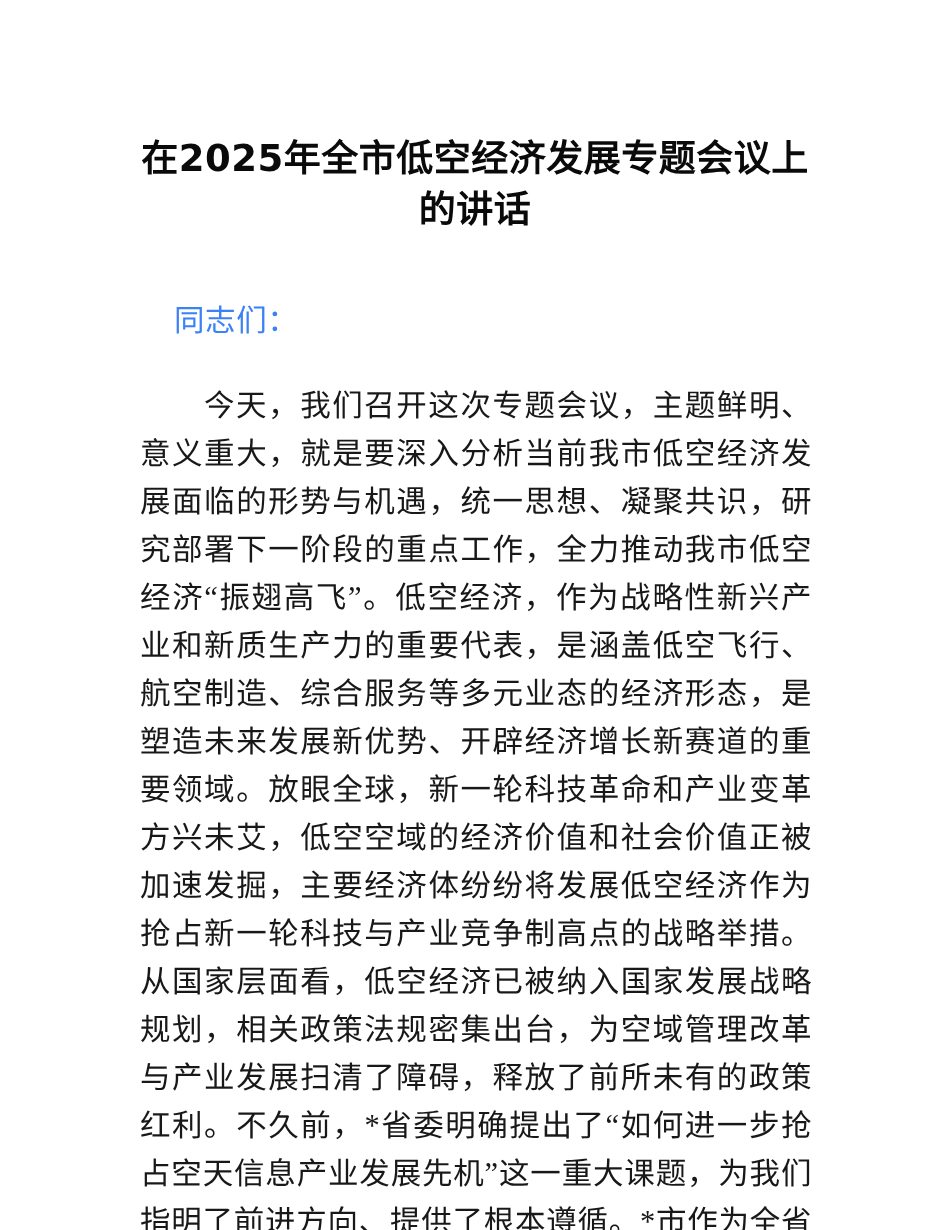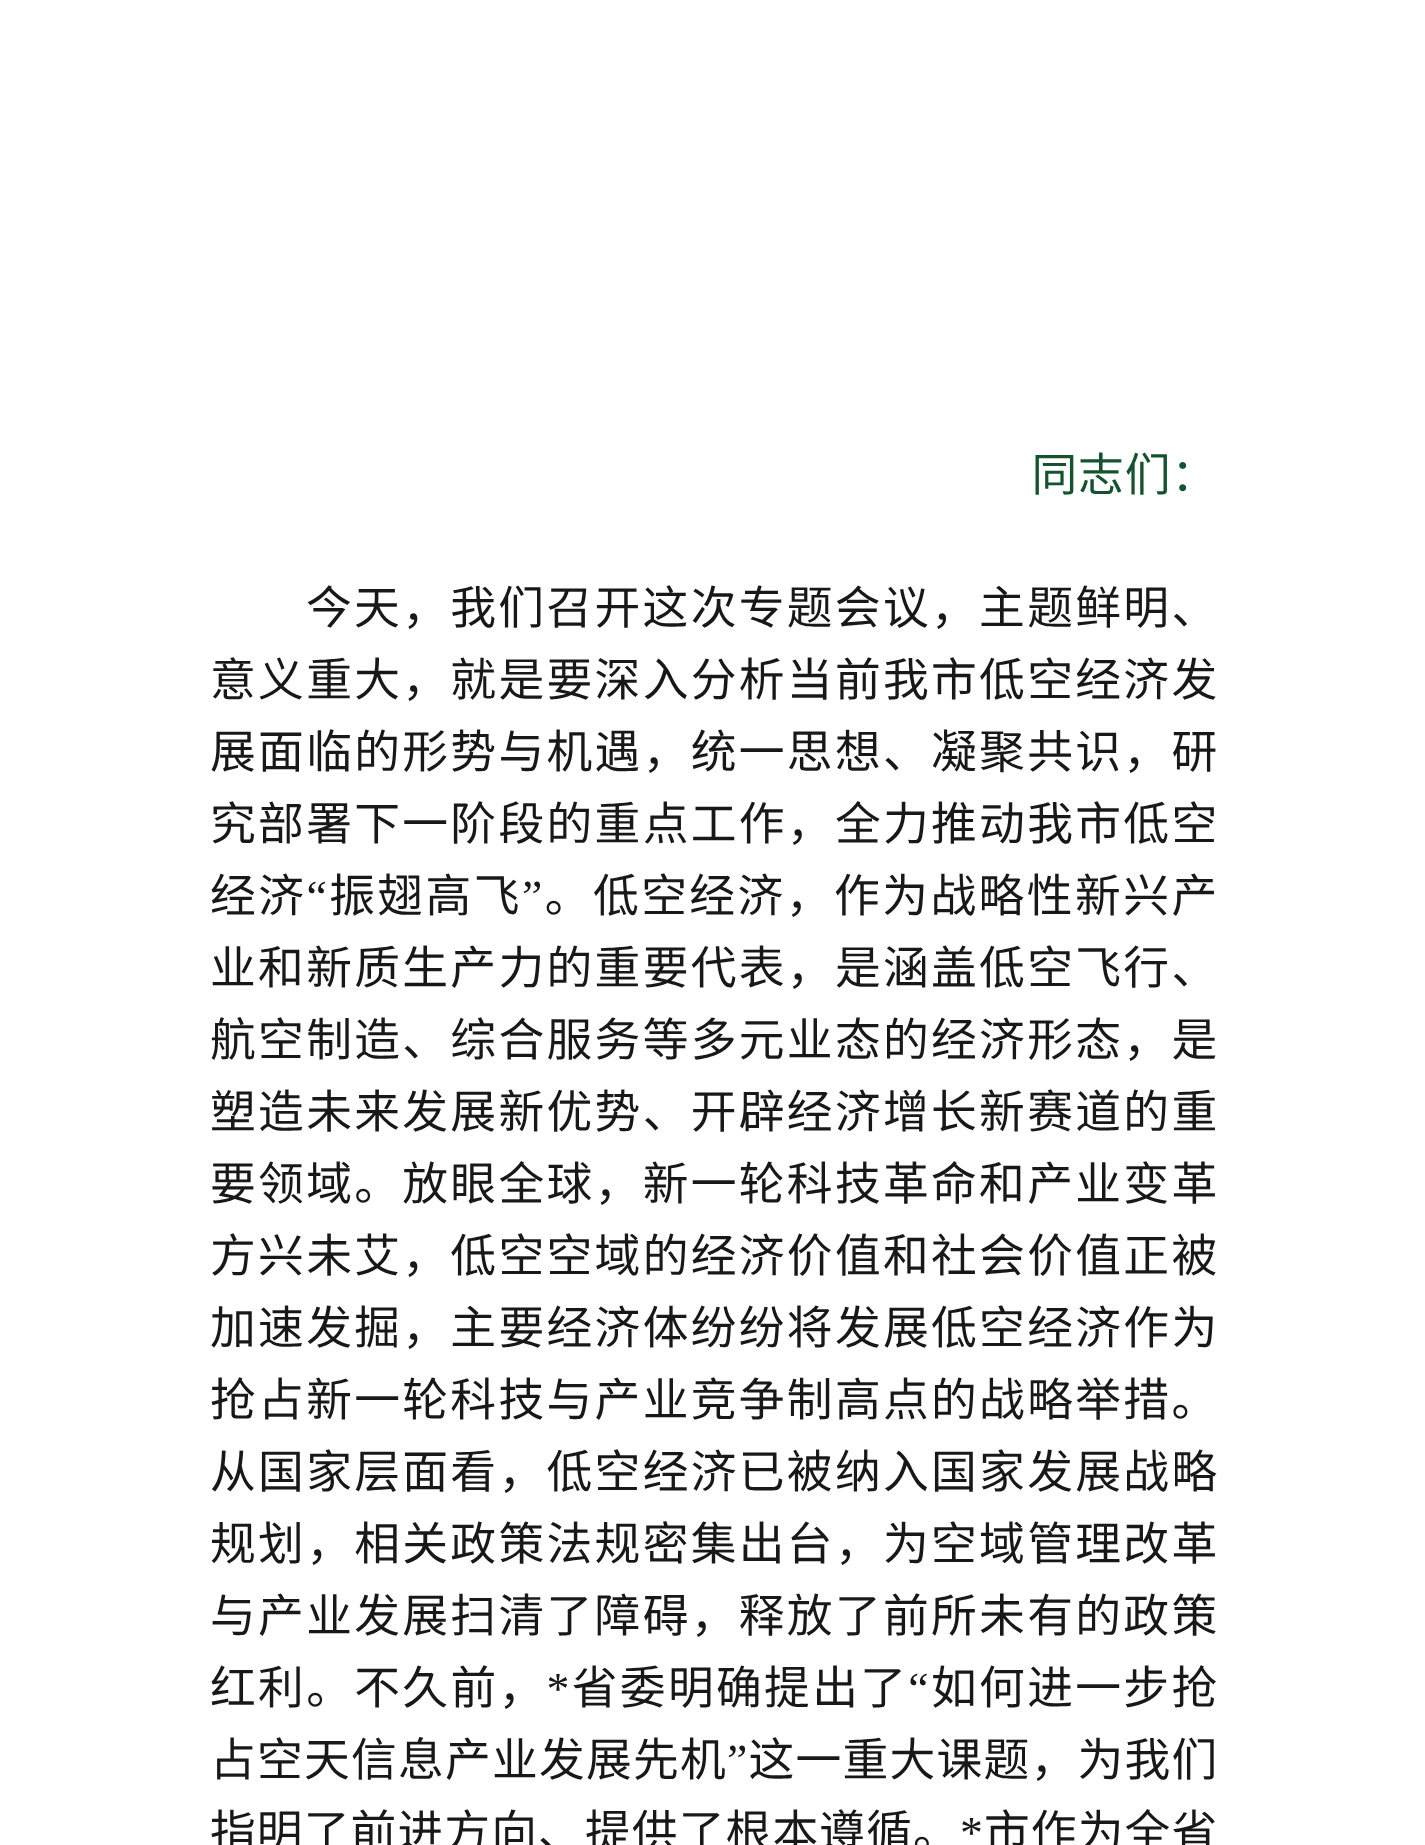--- a/index.html
+++ b/index.html
@@ -47,24 +47,23 @@
     left: 140px;
     top: 296px;
     width: 672px;
   }
 
   .salutation {
     font-size: 30.5px;
     line-height: 48px;
     letter-spacing: 0.6px;
     text-indent: 34px;
-    color: #14532d;
+    color: #3b82f6;
     margin: 0 0 38px 0;
-    font-family: Liberation Mono, monospace;
-    text-align: right;
+    font-family: Liberation Sans, sans-serif;
   }
 
   .para {
     font-size: 30.5px;
     line-height: 48px;
     letter-spacing: 0.55px;
     text-indent: 64px;
     text-align: justify;
     text-justify: inter-character;
     color: #181818;
@@ -78,20 +77,21 @@
     content: "";
     display: inline-block;
     width: 100%;
   }
 </style>
 </head>
 <body>
 
 <div class="page">
 
+  <h1 class="doc-title">在2025年全市低空经济发展专题会议上的讲话</h1>
 
   <div class="body-block">
 
     <p class="salutation">同志们：</p>
 
     <p class="para">今天，我们召开这次专题会议，主题鲜明、意义重大，就是要深入分析当前我市低空经济发展面临的形势与机遇，统一思想、凝聚共识，研究部署下一阶段的重点工作，全力推动我市低空经济“振翅高飞”。低空经济，作为战略性新兴产业和新质生产力的重要代表，是涵盖低空飞行、航空制造、综合服务等多元业态的经济形态，是塑造未来发展新优势、开辟经济增长新赛道的重要领域。放眼全球，新一轮科技革命和产业变革方兴未艾，低空空域的经济价值和社会价值正被加速发掘，主要经济体纷纷将发展低空经济作为抢占新一轮科技与产业竞争制高点的战略举措。从国家层面看，低空经济已被纳入国家发展战略规划，相关政策法规密集出台，为空域管理改革与产业发展扫清了障碍，释放了前所未有的政策红利。不久前，*省委明确提出了“如何进一步抢占空天信息产业发展先机”这一重大课题，为我们指明了前进方向、提供了根本遵循。*市作为全省制造业重镇和区域交通枢纽，拥有坚实的产业基础、</p>
 
   </div>
 
 </div>

